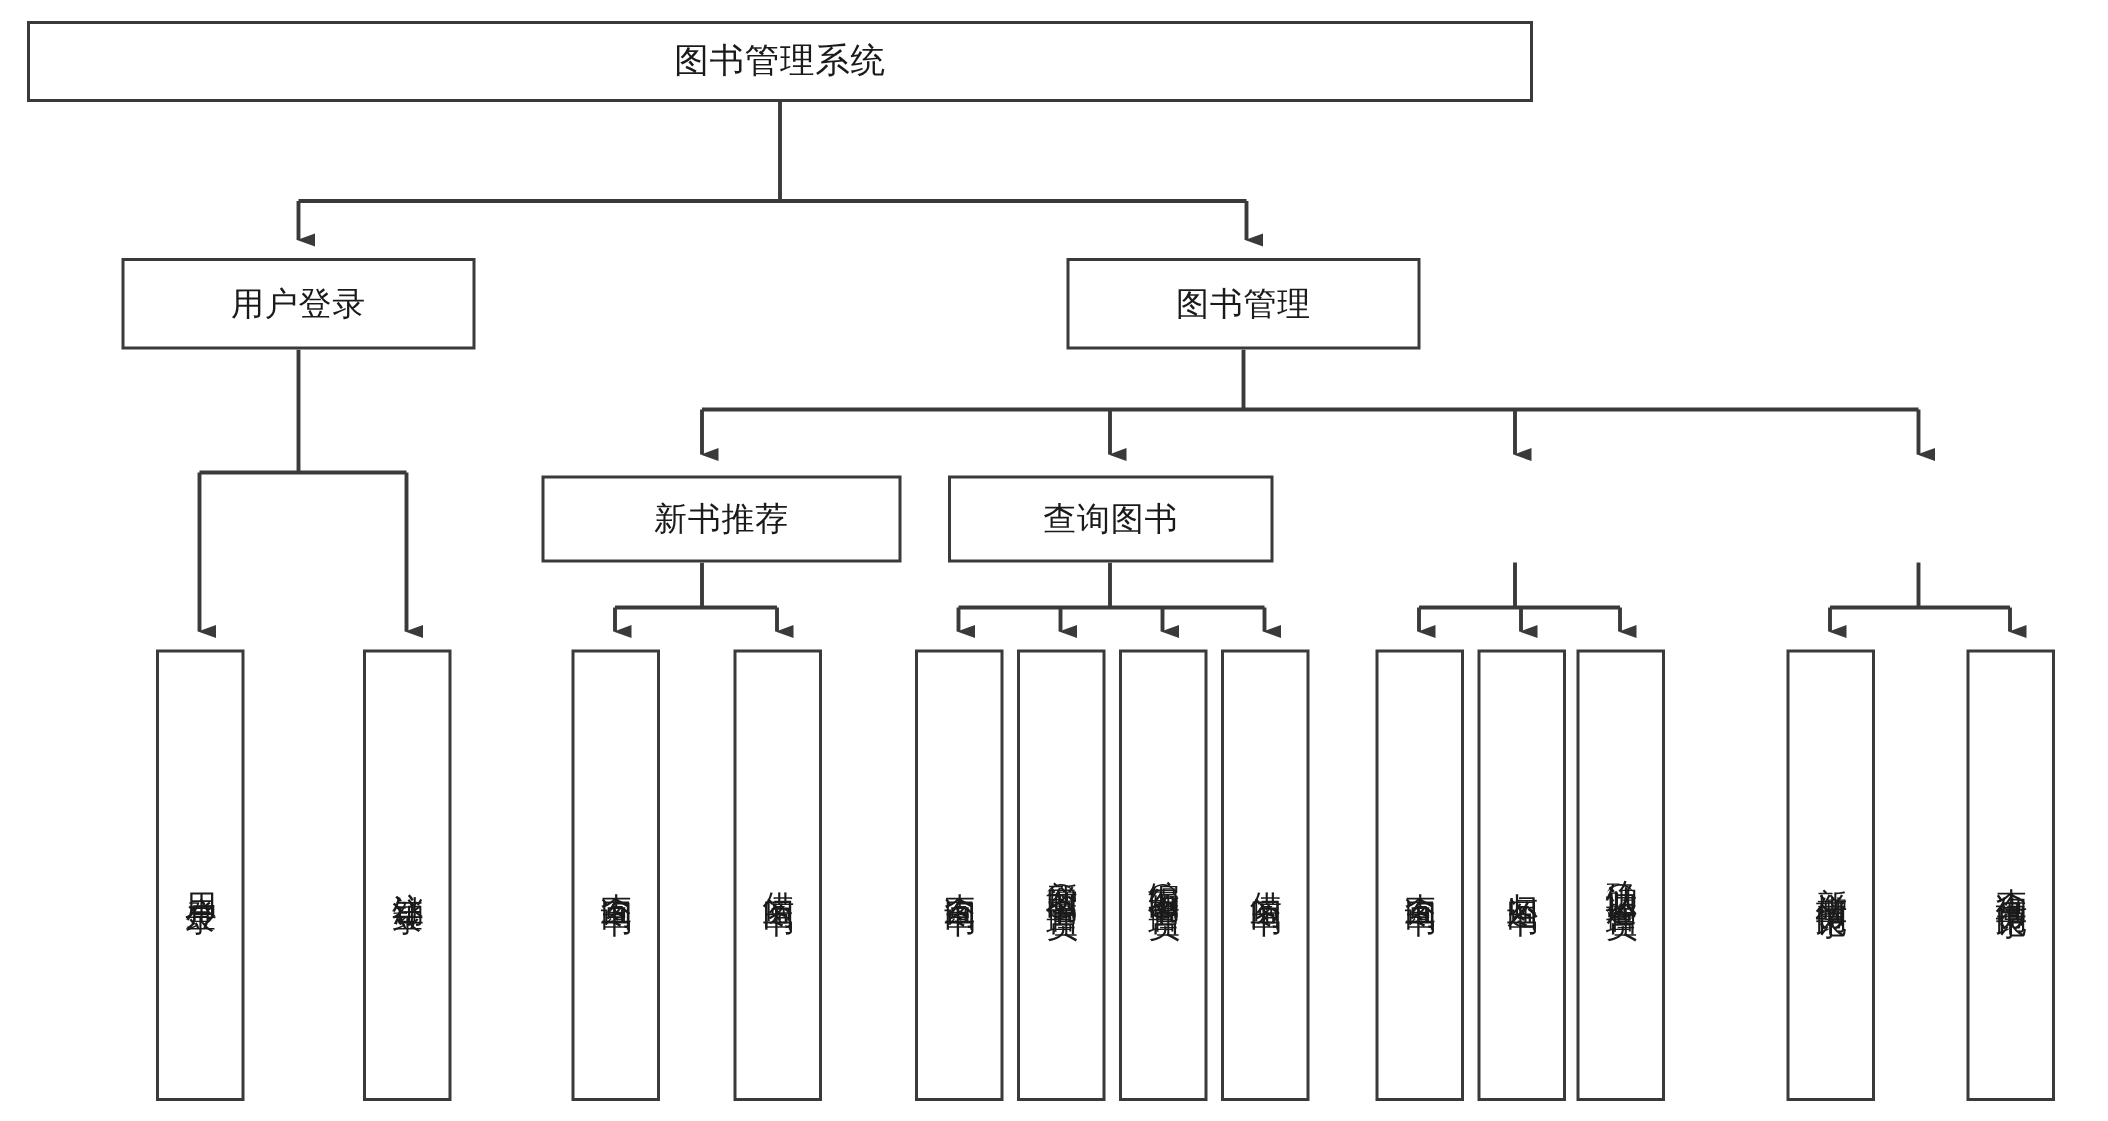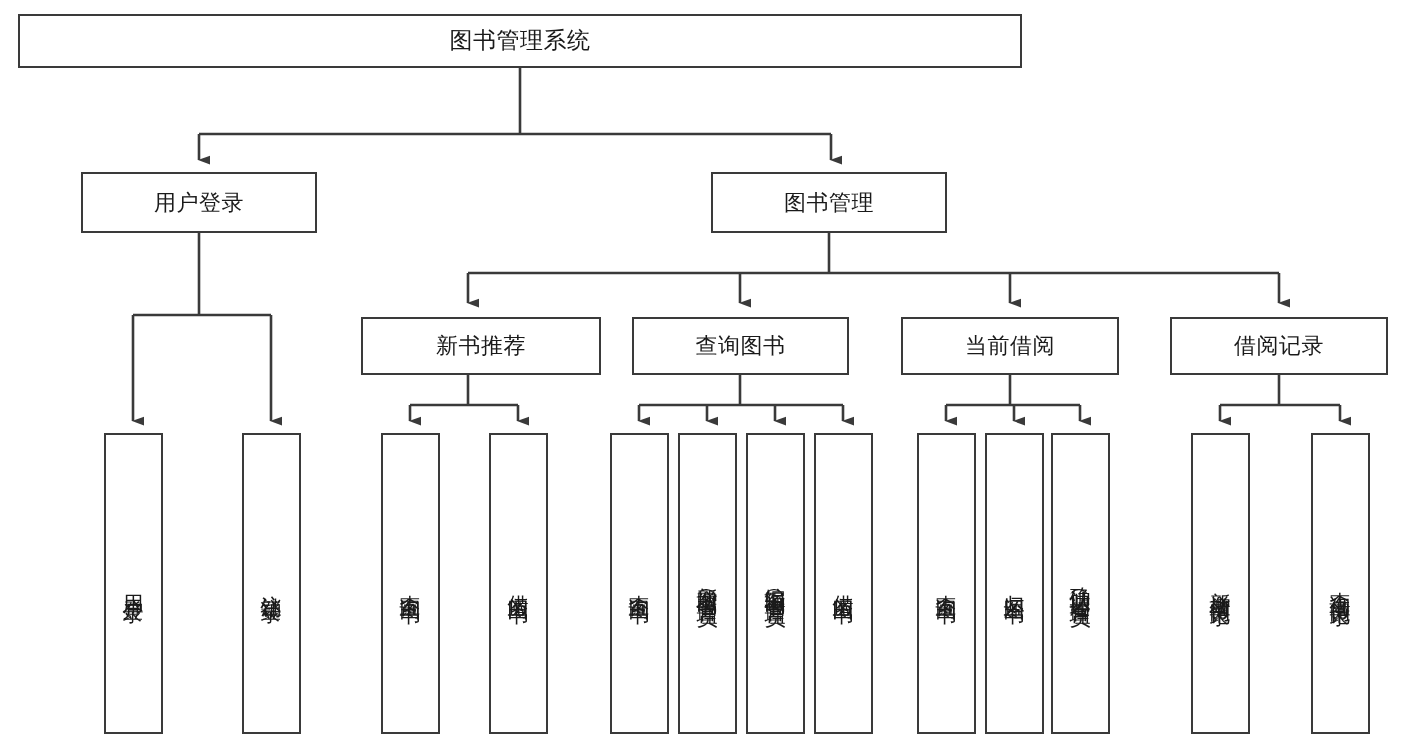--- a/index.html
+++ b/index.html
@@ -135,26 +135,20 @@
   <div class="node horiz" style="left:711px; top:172px; width:236px; height:61px;">
     <span class="node-label">图书管理</span>
   </div>
 
   <div class="node horiz" style="left:361px; top:317px; width:240px; height:58px;">
     <span class="node-label">新书推荐</span>
   </div>
   <div class="node horiz" style="left:632px; top:317px; width:217px; height:58px;">
     <span class="node-label">查询图书</span>
   </div>
-  <div class="node horiz" style="left:901px; top:317px; width:218px; height:58px;">
-    <span class="node-label">当前借阅</span>
-  </div>
-  <div class="node horiz" style="left:1170px; top:317px; width:218px; height:58px;">
-    <span class="node-label">借阅记录</span>
-  </div>
 
   <div class="node vert" style="left:104px; top:433px; width:59px; height:301px;">
     <span class="node-label" style="margin-top: 142.5px;">用户登录</span>
   </div>
   <div class="node vert" style="left:242px; top:433px; width:59px; height:301px;">
     <span class="node-label" style="margin-top: 142.5px;">注销登录</span>
   </div>
 
   <div class="node vert" style="left:381px; top:433px; width:59px; height:301px;">
     <span class="node-label" style="margin-top: 142.5px;">查询图书</span>

